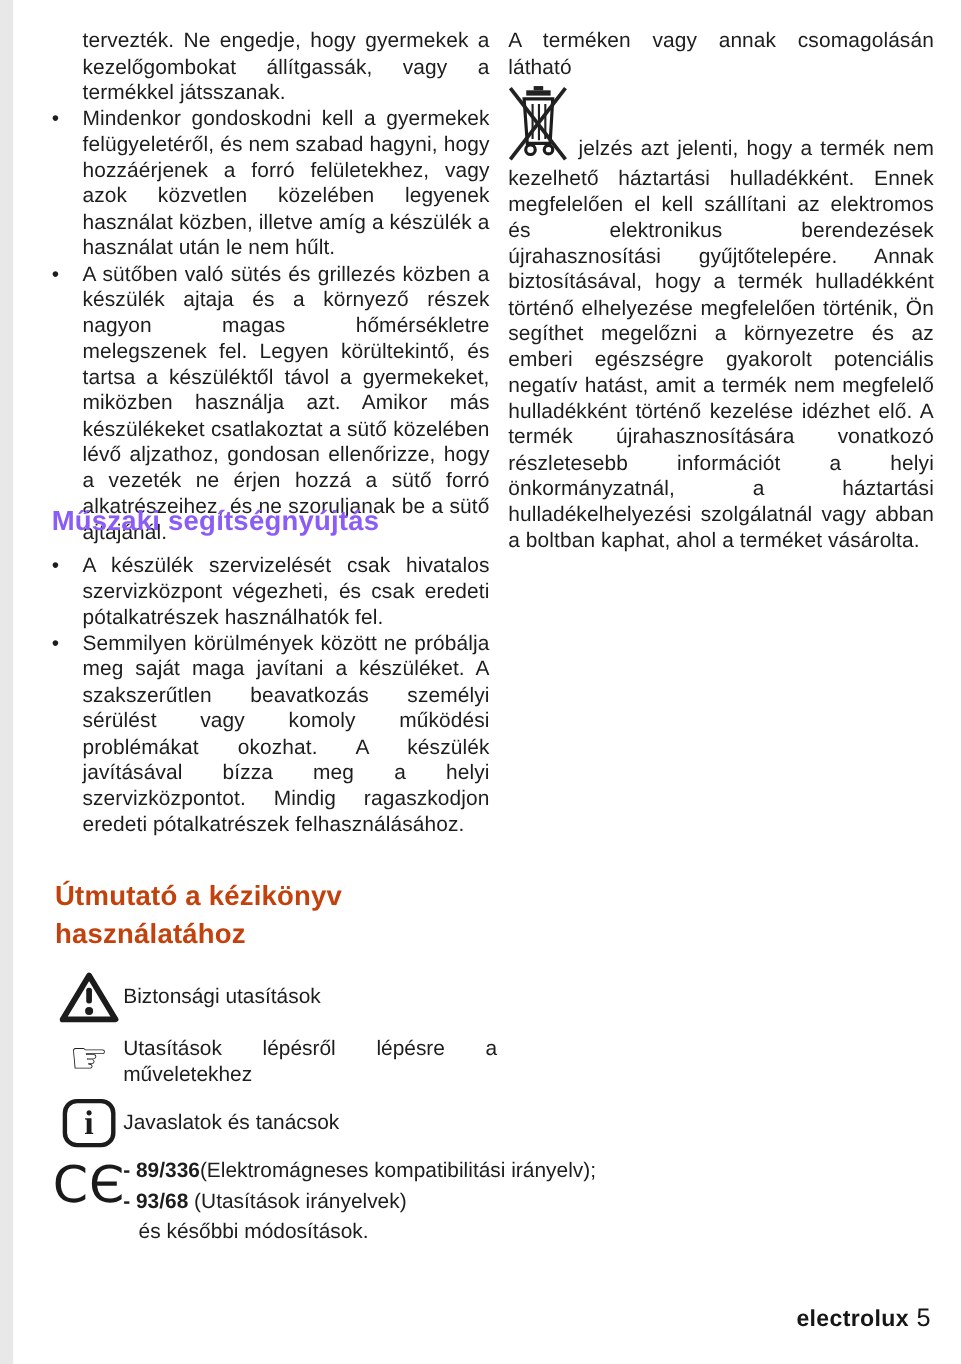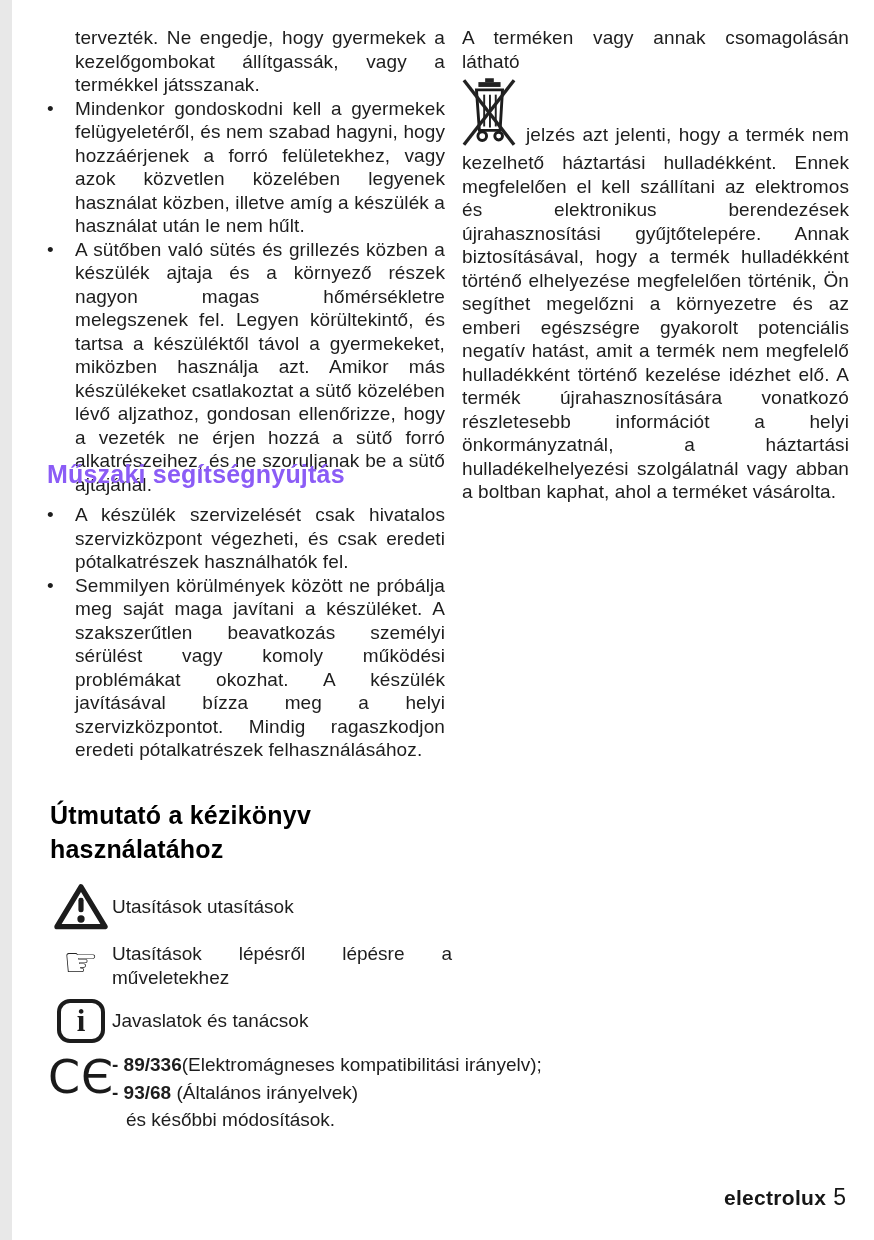--- a/index.html
+++ b/index.html
@@ -42,21 +42,21 @@
 
   
   .weee-icon {
     display: inline-block;
     vertical-align: -10px;
     margin-right: 10px;
   }
   
   .guide { position: absolute; left: 38px; top: 798px; width: 690px; }
   .guide-heading {
-    font-size: 25px; font-weight: bold; color: #000000;
+    font-size: 25px; font-weight: bold; color: #c2410c;
     line-height: 34px; letter-spacing: 0.2px;
     margin-bottom: 16px;
   }
   .g-row { display: flex; align-items: center; margin-top: 10px; }
   .g-row.top-align { align-items: flex-start; }
   .g-icon-cell {
     width: 62px; flex: 0 0 62px;
     display: flex; justify-content: center; align-items: center;
   }
   .g-label {
@@ -156,21 +156,21 @@
     </div>
 
     <div class="g-row">
       <div class="g-icon-cell">
         <svg width="56" height="50" viewBox="0 0 58 52" aria-hidden="true">
           <path class="stroke" d="M29 5 L54 46.5 L4 46.5 Z" stroke-width="5.5" stroke-linejoin="round"></path>
           <rect x="26.3" y="16.5" width="5.4" height="15" rx="2.5" fill="#1c1c1c"></rect>
           <circle cx="29" cy="38.5" r="3.8" fill="#1c1c1c"></circle>
         </svg>
       </div>
-      <div class="g-label">Utasítások utasítások</div>
+      <div class="g-label">Biztonsági utasítások</div>
     </div>
 
     <div class="g-row top-align">
       <div class="g-icon-cell">
         <span class="hand-glyph">☞</span>
       </div>
       <div class="g-label">Utasítások lépésről lépésre a műveletekhez</div>
     </div>
 
     <div class="g-row">
@@ -184,21 +184,21 @@
 
     <div class="g-row ce-row">
       <div class="g-icon-cell">
         <span class="ce-mark">CЄ</span>
       </div>
       <div class="ce-text">
         <div class="directive">
           <b>- 89/336</b><span>(Elektromágneses kompatibilitási irányelv);</span>
         </div>
         <div class="directive">
-          <b>- 93/68</b><span> (Általános irányelvek)</span>
+          <b>- 93/68</b><span> (Utasítások irányelvek)</span>
         </div>
         <div class="ce-amend">és későbbi módosítások.</div>
       </div>
     </div>
   </section>
 
   <div class="footer">
     <span class="brand">electrolux</span>
     <span class="page-num">5</span>
   </div>

